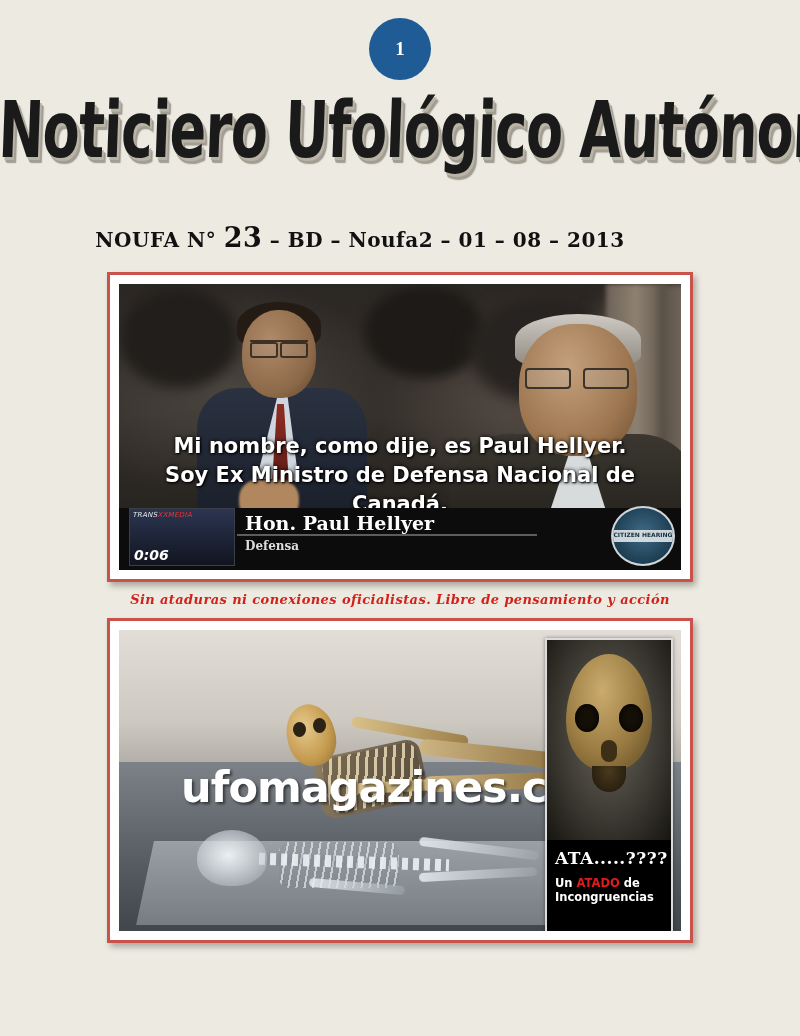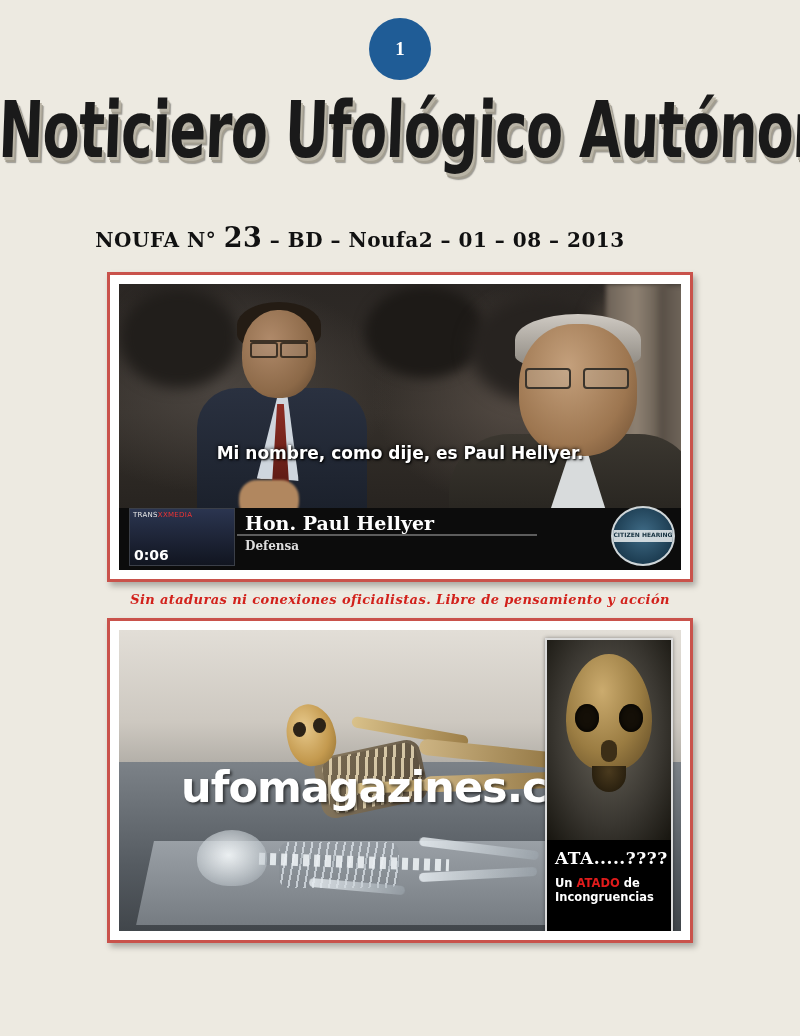--- a/index.html
+++ b/index.html
@@ -195,26 +195,26 @@
     position: absolute; left: 430px; top: 160px; width: 58px; height: 70px;
     background: #d8dbdc;
     clip-path: polygon(40% 0, 62% 0, 100% 100%, 0 100%);
   }
   .hand {
     position: absolute; left: 120px; top: 196px; width: 60px; height: 40px;
     border-radius: 18px; background: #b1875f; filter: blur(1px);
   }
   
   .subs {
-    position: absolute; left: 0; right: 0; top: 158px;
+    position: absolute; left: 0; right: 0; top: 148px;
     text-align: center;
     color: #ffffff;
     font-family: "DejaVu Sans", sans-serif;
     font-weight: bold;
-    font-size: 17px;
+    font-size: 21px;
     line-height: 1.38;
     text-shadow: 1px 1px 2px #000, 0 0 4px #000;
   }
   
   .lower-third {
     position: absolute; left: 0; right: 0; bottom: 0; height: 62px;
     background: #0c0c0c;
   }
   .lt-name {
     position: absolute; left: 126px; top: 228px;
@@ -229,20 +229,21 @@
   .lt-rule {
     position: absolute; left: 118px; top: 250px; width: 300px; height: 2px;
     background: #5d5d5d;
   }
   
   .thumb {
     position: absolute; left: 10px; bottom: 4px; width: 104px; height: 56px;
     background: #1a1d27;
     border: 1px solid #3b3f48;
     overflow: hidden;
+    font-style: italic;
   }
   .thumb-img {
     position: absolute; inset: 0;
     background:
       linear-gradient(180deg,#2b3550 0%, #111520 100%);
   }
   .thumb-label {
     position: absolute; left: 3px; top: 2px;
     color: #e8e8e8; font-size: 7px; font-family: "DejaVu Sans", sans-serif;
     letter-spacing: .3px;
@@ -483,20 +484,21 @@
       <div class="hand"></div>
 
       <div class="man-r-body"></div>
       <div class="man-r-shirt"></div>
       <div class="man-r-hair"></div>
       <div class="man-r-head"></div>
       <div class="man-r-glass"></div>
 
       <div class="subs">
         <div>Mi nombre, como dije, es Paul Hellyer.</div>
+        <div>Soy Ex Ministro de Defensa Nacional de Canadá.</div>
       </div>
 
       <div class="lower-third"></div>
       <div class="lt-rule"></div>
       <div class="lt-name">Hon. Paul Hellyer</div>
       <div class="lt-sub">Defensa</div>
 
       <div class="thumb">
         <div class="thumb-img"></div>
         <div class="thumb-label">

